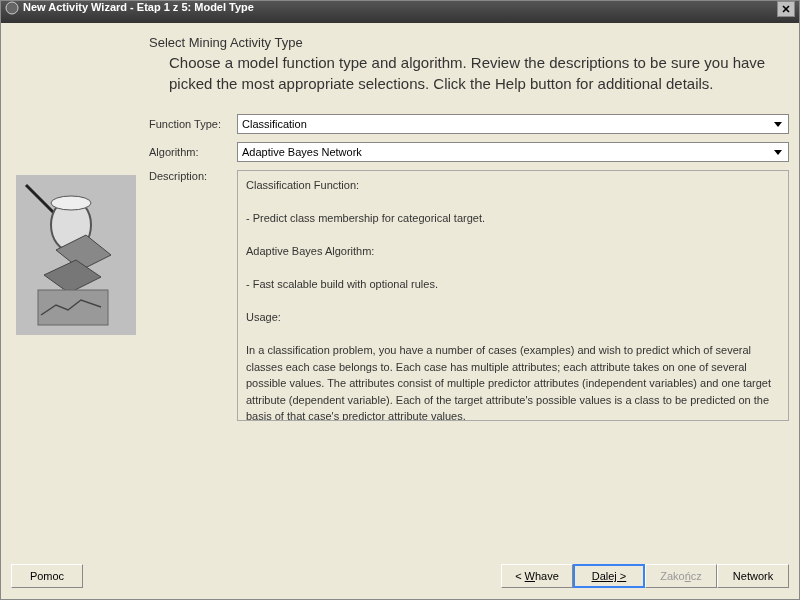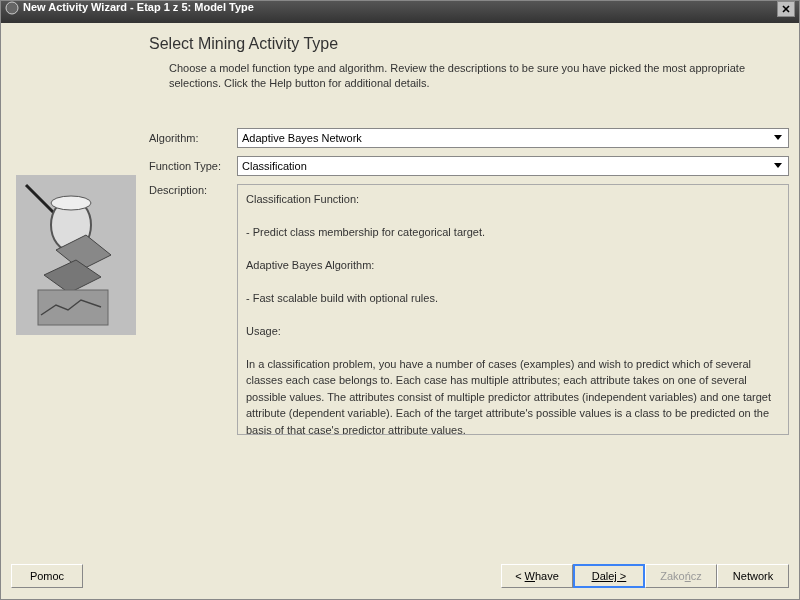--- a/index.html
+++ b/index.html
@@ -49,31 +49,31 @@
       padding-top: 140px;
     }
     .wizard-image svg { width: 120px; height: 160px; }
 
     .main-panel {
       flex: 1;
       display: flex; flex-direction: column;
     }
 
     .page-title {
-      font-size: 16px;
-      color: #333;
-      margin-bottom: 8px;
+      font-size: 13px;
+      color: #333;
+      margin-bottom: 2px;
       font-weight: normal;
     }
 
     .instructions {
-      font-size: 11px;
+      font-size: 15px;
       color: #333;
       line-height: 1.4;
-      margin-bottom: 36px;
+      margin-bottom: 20px;
       padding-left: 20px;
     }
 
     .form-row {
       display: flex;
       align-items: center;
       margin-bottom: 8px;
     }
     .form-label {
       width: 88px;
@@ -188,35 +188,35 @@
         <rect x="22" y="115" width="70" height="35" fill="#999" stroke="#666"></rect>
         <polyline points="25,140 40,130 52,135 65,125 85,132" fill="none" stroke="#444" stroke-width="1.5"></polyline>
       </svg>
     </div>
 
     <div class="main-panel">
       <h1 class="page-title">Select Mining Activity Type</h1>
       <div class="instructions">Choose a model function type and algorithm.  Review the descriptions to be sure you have picked the most appropriate selections. Click the Help button for additional details.</div>
 
       <div class="form-row">
+        <div class="form-label">Function Type:</div>
+        <div class="dropdown">
+          <span>Classification</span>
+          <span class="arrow"></span>
+        </div>
+      </div>
+
+      <div class="form-row">
         <div class="form-label">Algorithm:</div>
         <div class="dropdown">
           <span>Adaptive Bayes Network</span>
           <span class="arrow"></span>
         </div>
       </div>
 
-      <div class="form-row">
-        <div class="form-label">Function Type:</div>
-        <div class="dropdown">
-          <span>Classification</span>
-          <span class="arrow"></span>
-        </div>
-      </div>
-
       <div class="description-row">
         <div class="form-label">Description:</div>
         <div class="description-box">Classification Function:
 
   - Predict class membership for categorical target.
 
 Adaptive Bayes Algorithm:
 
   - Fast scalable build with optional rules.
 

